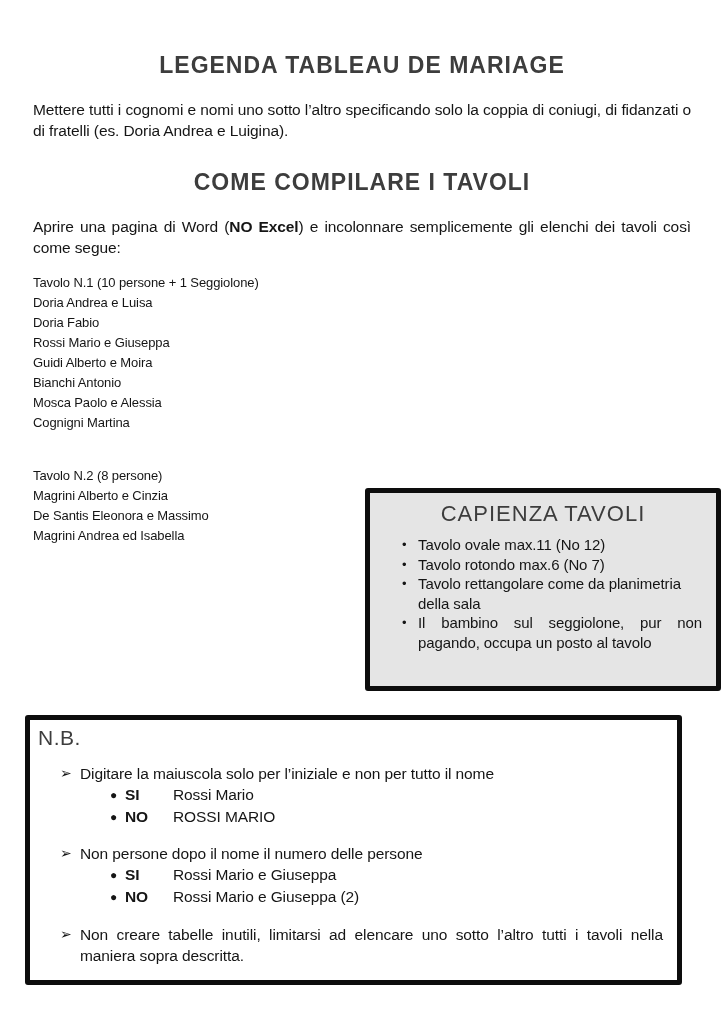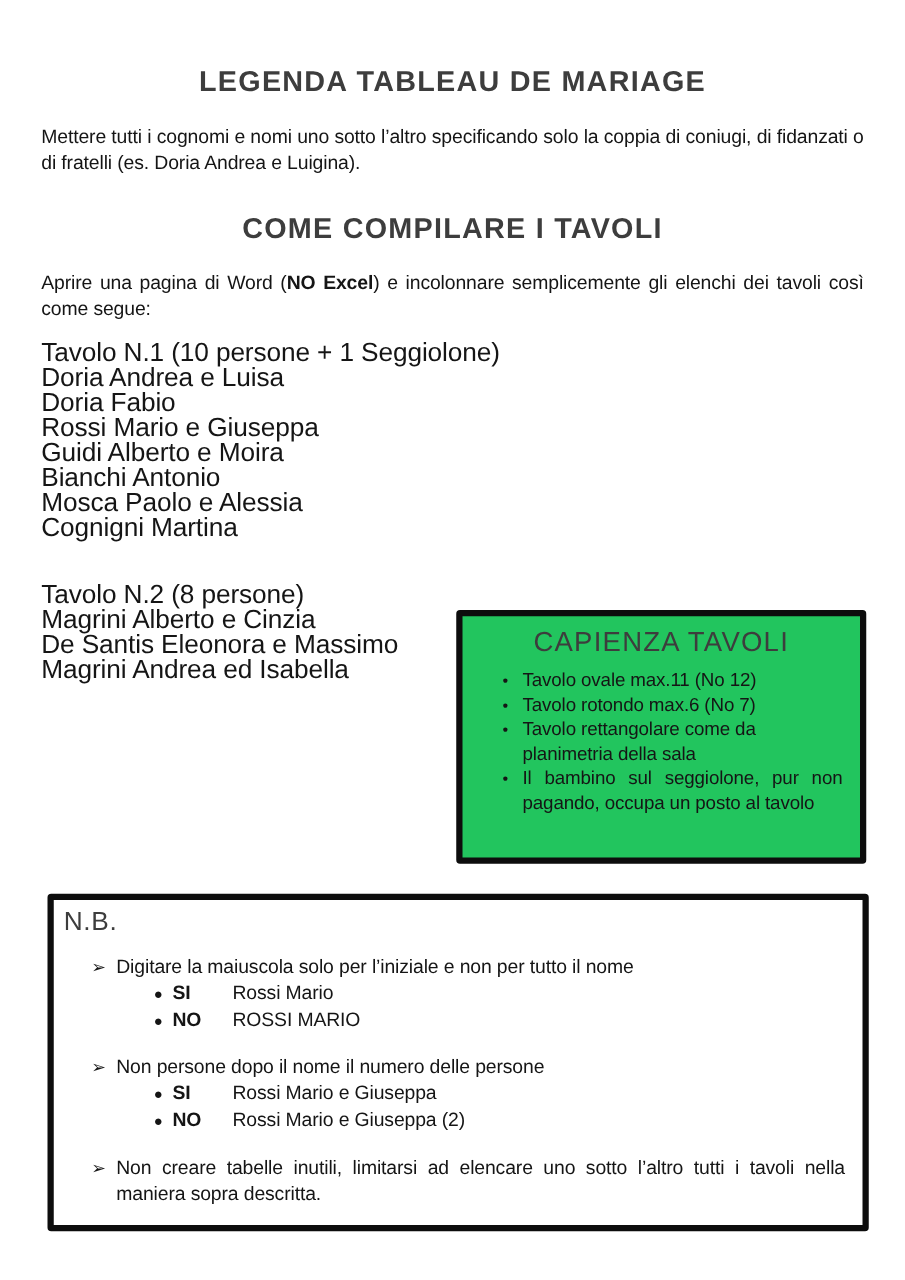--- a/index.html
+++ b/index.html
@@ -30,40 +30,40 @@
     font-size:15.5px;
     line-height:21px;
     letter-spacing:-0.1px;
   }
   .intro{margin-top:19px;}
   .aprire{margin-top:19px;}
   .b{font-weight:bold;}
   
   .tablelist{
     margin:0 33px;
-    font-size:21px;
+    font-size:13px;
     line-height:20px;
     letter-spacing:-0.1px;
   }
   .tablelist.first{margin-top:15px;}
   .tablelist.second{margin-top:33px;}
   .etc-line{
     margin:37px 33px 0 33px;
     font-size:15.5px;
     line-height:20px;
   }
   
   .capienza-box{
     position:absolute;
     left:365px;top:488px;
-    width:328px;height:203px;
+    width:356px;height:203px;
     box-sizing:border-box;
     border:5px solid #0d0d0d;
     border-radius:3px;
-    background:#22c55e;
+    background:#e5e5e5;
     padding:7px 14px 0 14px;
   }
   .capienza-title{
     text-align:center;
     font-weight:300;
     color:#3d3d3d;
     font-size:22px;
     line-height:28px;
     letter-spacing:1px;
   }
@@ -78,21 +78,21 @@
     flex:0 0 16px;
     margin-left:18px;
     font-size:13px;
     line-height:19.5px;
   }
   .cap-text{flex:1;}
   .cap-item.justify .cap-text{text-align:justify;}
   
   .nb-box{
     position:absolute;
-    left:38px;top:715px;
+    left:25px;top:715px;
     width:657px;height:270px;
     box-sizing:border-box;
     border:5px solid #0d0d0d;
     border-radius:3px;
     background:#fff;
     padding:4px 12px 0 8px;
   }
   .nb-title{
     font-weight:300;
     color:#3d3d3d;

